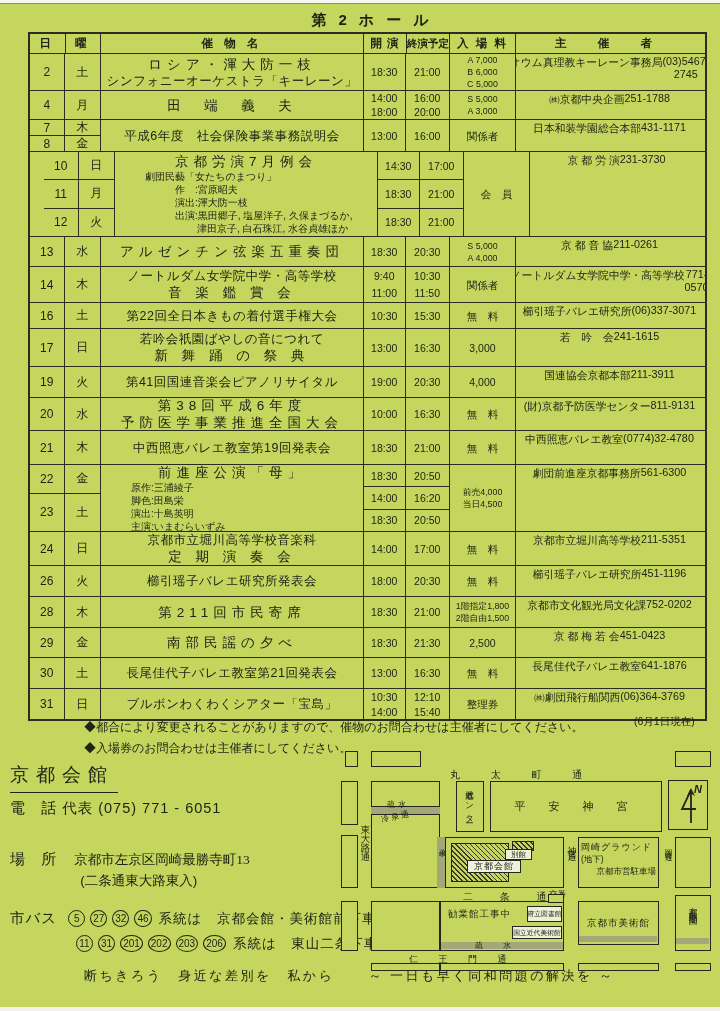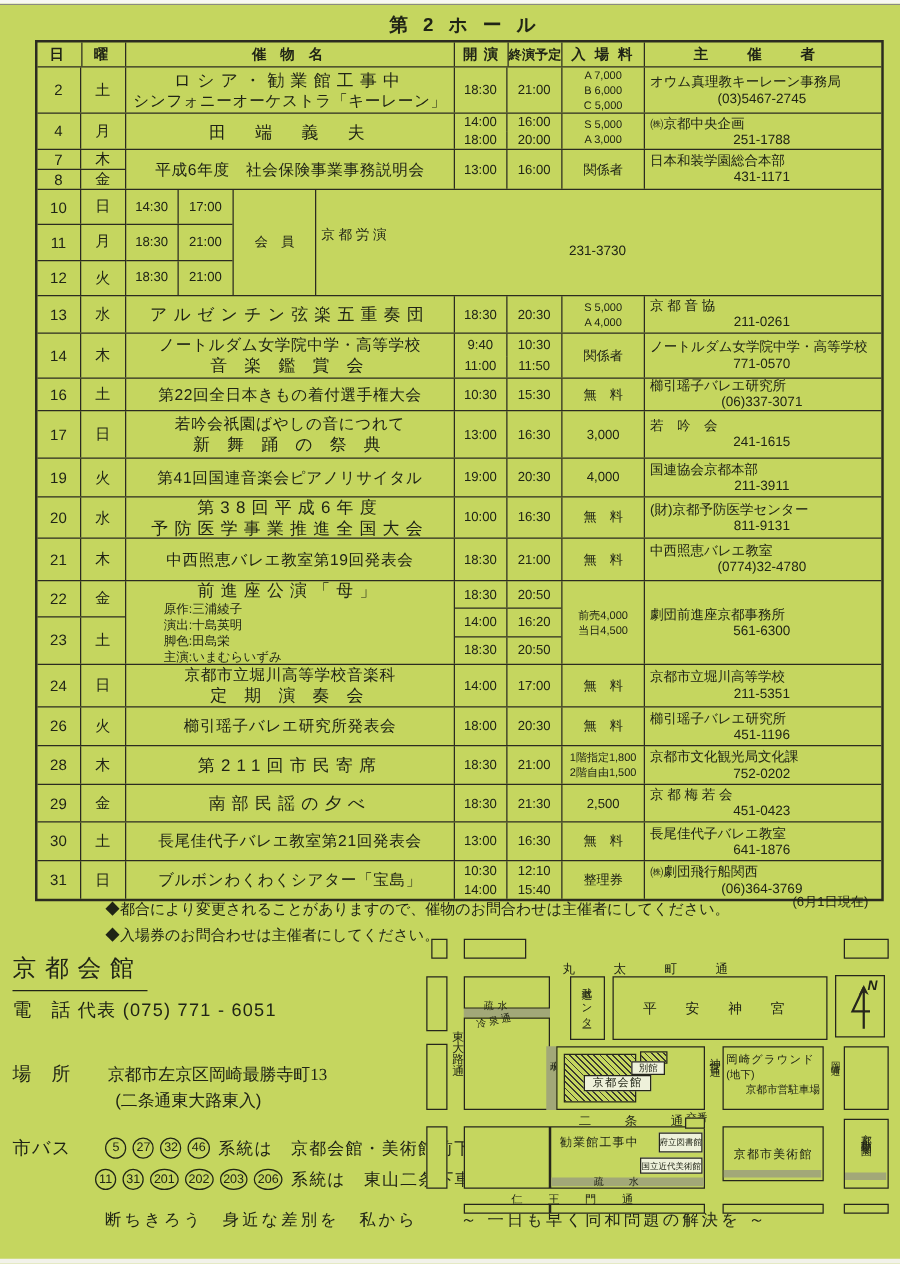--- a/index.html
+++ b/index.html
@@ -39,43 +39,43 @@
   .time-cell{flex:1;min-height:0;display:flex;flex-direction:column;justify-content:center;}
   .time-cell.tbord{border-top:1.5px solid #2c2c20;}
   .time-line{flex:1;min-height:0;display:flex;}
   .t-start{width:41.5px;border-right:1.5px solid #2c2c20;display:flex;align-items:center;justify-content:center;font-size:10.5px;}
   .t-end{flex:1;display:flex;align-items:center;justify-content:center;font-size:10.5px;}
 
   .col-adm{width:66px;border-left:1.5px solid #2c2c20;display:flex;flex-direction:column;justify-content:center;padding:1px 2px;}
   .adm-line{font-size:10.5px;line-height:14px;text-align:center;white-space:nowrap;}
   .adm-line.small{font-size:8.8px;line-height:12px;}
 
-  .col-org{flex:1;border-left:1.5px solid #2c2c20;display:flex;flex-direction:column;justify-content:center;padding:1px 4px;overflow:hidden;}
+  .col-org{flex:1;border-left:1.5px solid #2c2c20;display:flex;flex-direction:row;justify-content:center;padding:1px 4px;overflow:hidden;}
   .org-name{font-size:10.8px;line-height:14px;white-space:nowrap;}
   .org-tel{font-size:10.8px;text-align:center;line-height:13px;padding-right:2px;}
 
   
   .notes{position:absolute;left:84px;top:714px;font-size:12px;line-height:21px;}
   .asof{position:absolute;left:634px;top:712px;font-size:10.5px;}
 
   
   .venue-name{position:absolute;left:10px;top:759px;font-size:19px;letter-spacing:7px;
     border-bottom:1.6px solid #202416;padding:0 4px 4px 0;}
   .info-row{position:absolute;display:flex;align-items:baseline;}
   .info-label{font-size:15px;letter-spacing:6px;white-space:nowrap;}
   .phone-row{left:10px;top:796px;}
   .phone-val{font-size:14.5px;letter-spacing:1px;}
-  .place-row{left:10px;top:845px;gap:24px;}
+  .place-row{left:10px;top:845px;gap:12px;}
   .addr1{font-size:13.5px;line-height:24px;font-family:Liberation Serif, serif;}
   .addr2{font-size:13.5px;padding-left:6px;}
   .bus-block{position:absolute;left:10px;top:903px;font-size:13.5px;}
   .bus-line{display:flex;align-items:center;gap:7px;height:25px;}
   .bus-line .txt{letter-spacing:1px;white-space:nowrap;}
   .bus-line.line2{padding-left:66px;}
-  .bus-label{font-size:14.5px;letter-spacing:1px;margin-right:20px;}
+  .bus-label{font-size:14.5px;letter-spacing:1px;margin-right:4px;}
   .bnum{display:inline-flex;align-items:center;justify-content:center;
     min-width:17px;height:17px;border:1.3px solid #202416;border-radius:50%;
     font-size:10px;padding:0 2px;}
   .slogan{position:absolute;left:84px;top:964px;display:flex;gap:34px;font-size:13px;letter-spacing:2.5px;white-space:nowrap;}
 
   
   .map{position:absolute;left:345px;top:752px;width:370px;height:212px;font-size:10px;}
   .blk{position:absolute;border:1.5px solid #26261c;background:#c5d65f;}
   .mlabel{position:absolute;white-space:nowrap;color:#202416;}
   .vtext{writing-mode:vertical-rl;text-orientation:upright;letter-spacing:2px;}
@@ -102,21 +102,21 @@
     </div>
     <div id="table-rows">
         <div class="trow" style="height: 37px;">
           <div class="col-days">
             <div class="day-entry" style="flex: 1 1 0%;">
               <div class="day-num">2</div>
               <div class="day-wd">土</div>
             </div>
           </div>
           <div class="col-event">
-            <div class="ev-wide">ロシア・勧業館工事中</div>
+            <div class="ev-wide">ロシア・渾大防一枝</div>
             <div class="ev-main">シンフォニーオーケストラ「キーレーン」</div>
           </div>
           <div class="col-times">
             <div class="time-cell" style="flex: 1 1 0%;">
               <div class="time-line">
                 <div class="t-start">18:30</div>
                 <div class="t-end">21:00</div>
               </div>
             </div>
           </div>
@@ -184,35 +184,43 @@
             </div>
           </div>
           <div class="col-adm">
             <div class="adm-line">関係者</div>
           </div>
           <div class="col-org">
             <div class="org-name">日本和装学園総合本部</div>
             <div class="org-tel">431-1171</div>
           </div>
         </div>
-        <div class="trow" style="height: 85px;">
+        <div class="trow" style="height: 85px; padding-left: 14px;">
           <div class="col-days">
             <div class="day-entry" style="flex: 1 1 0%;">
               <div class="day-num">10</div>
               <div class="day-wd">日</div>
             </div>
             <div class="day-entry tbord" style="flex: 1 1 0%;">
               <div class="day-num">11</div>
               <div class="day-wd">月</div>
             </div>
             <div class="day-entry tbord" style="flex: 1 1 0%;">
               <div class="day-num">12</div>
               <div class="day-wd">火</div>
             </div>
           </div>
+          <div class="col-event">
+            <div class="ev-wide">京都労演7月例会</div>
+            <div class="ev-sub">劇団民藝「女たちのまつり」</div>
+            <div class="ev-sub2">作　:宮原昭夫</div>
+            <div class="ev-sub2">演出:渾大防一枝</div>
+            <div class="ev-sub2">出演:黒田郷子, 塩屋洋子, 久保まづるか,</div>
+            <div class="ev-sub2" style="padding-left: 78px;">津田京子, 白石珠江, 水谷貞雄ほか</div>
+          </div>
           <div class="col-times">
             <div class="time-cell" style="flex: 1 1 0%;">
               <div class="time-line">
                 <div class="t-start">14:30</div>
                 <div class="t-end">17:00</div>
               </div>
             </div>
             <div class="time-cell tbord" style="flex: 1 1 0%;">
               <div class="time-line">
                 <div class="t-start">18:30</div>
@@ -431,22 +439,22 @@
               <div class="day-wd">金</div>
             </div>
             <div class="day-entry tbord" style="flex: 4 1 0%;">
               <div class="day-num">23</div>
               <div class="day-wd">土</div>
             </div>
           </div>
           <div class="col-event">
             <div class="ev-wide">前進座公演「母」</div>
             <div class="ev-sub">原作:三浦綾子</div>
+            <div class="ev-sub">脚色:田島栄</div>
             <div class="ev-sub">演出:十島英明</div>
-            <div class="ev-sub">脚色:田島栄</div>
             <div class="ev-sub">主演:いまむらいずみ</div>
           </div>
           <div class="col-times">
             <div class="time-cell" style="flex: 1 1 0%;">
               <div class="time-line">
                 <div class="t-start">18:30</div>
                 <div class="t-end">20:50</div>
               </div>
             </div>
             <div class="time-cell tbord" style="flex: 1 1 0%;">

